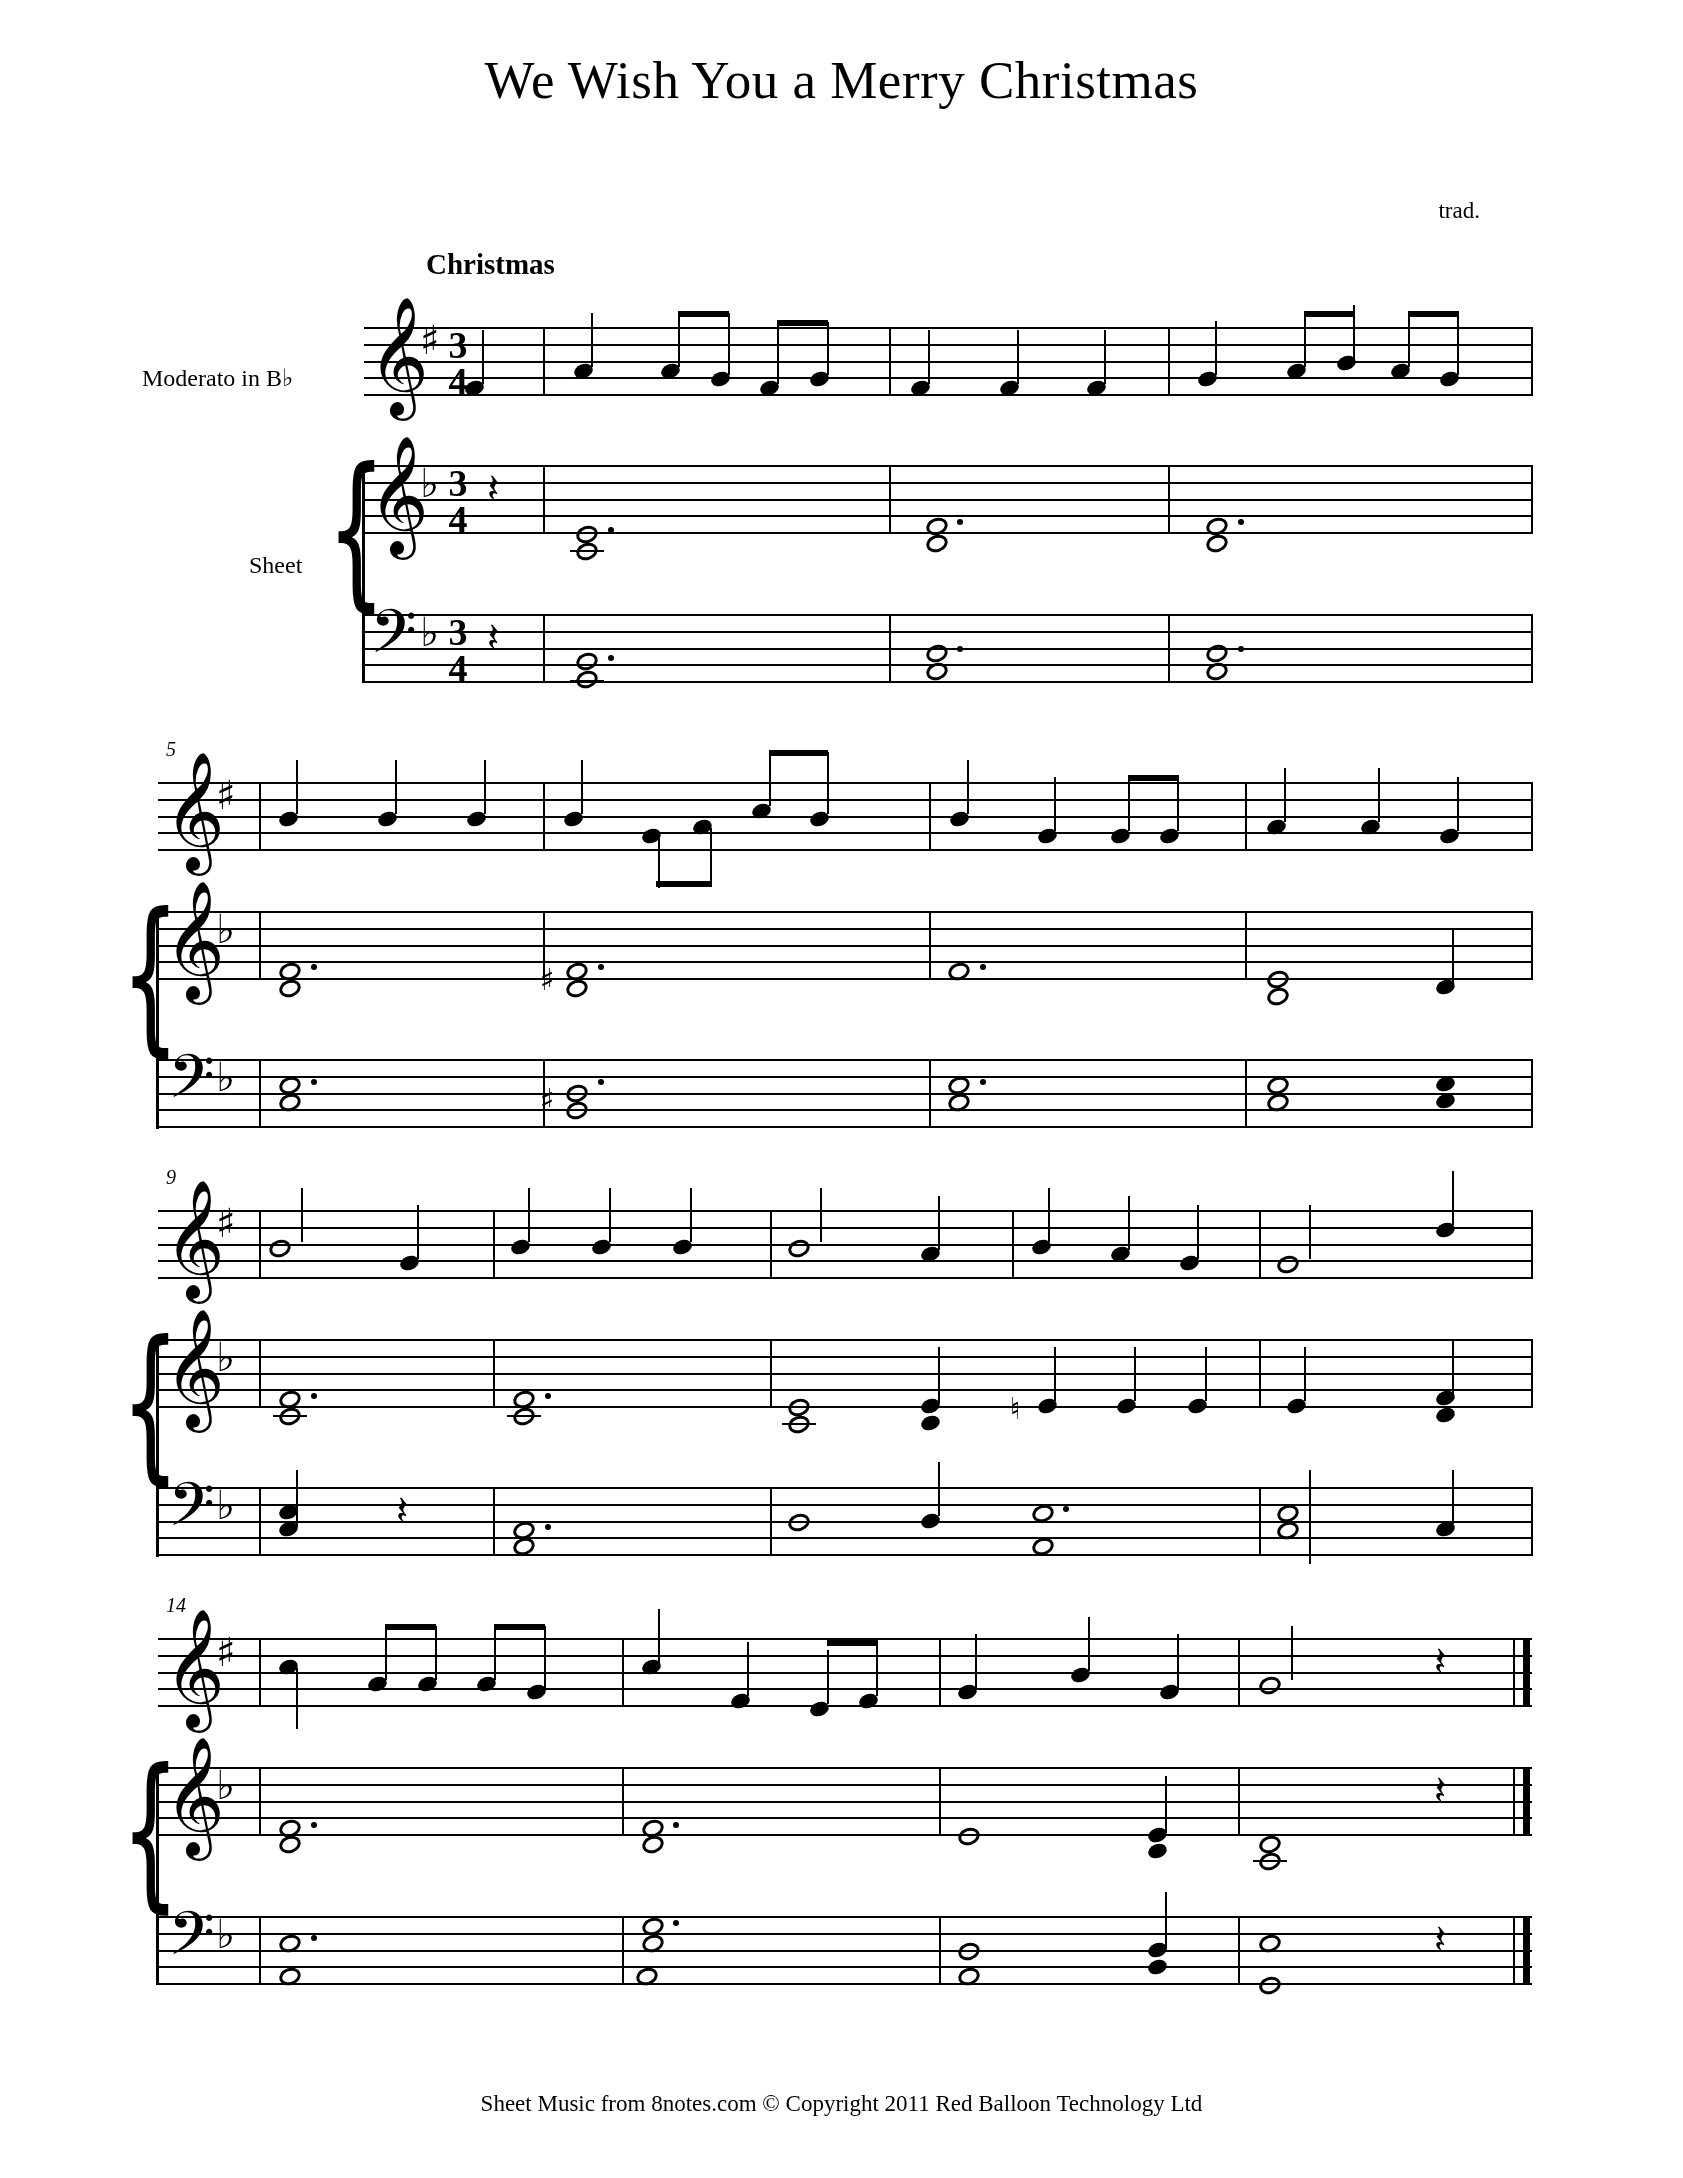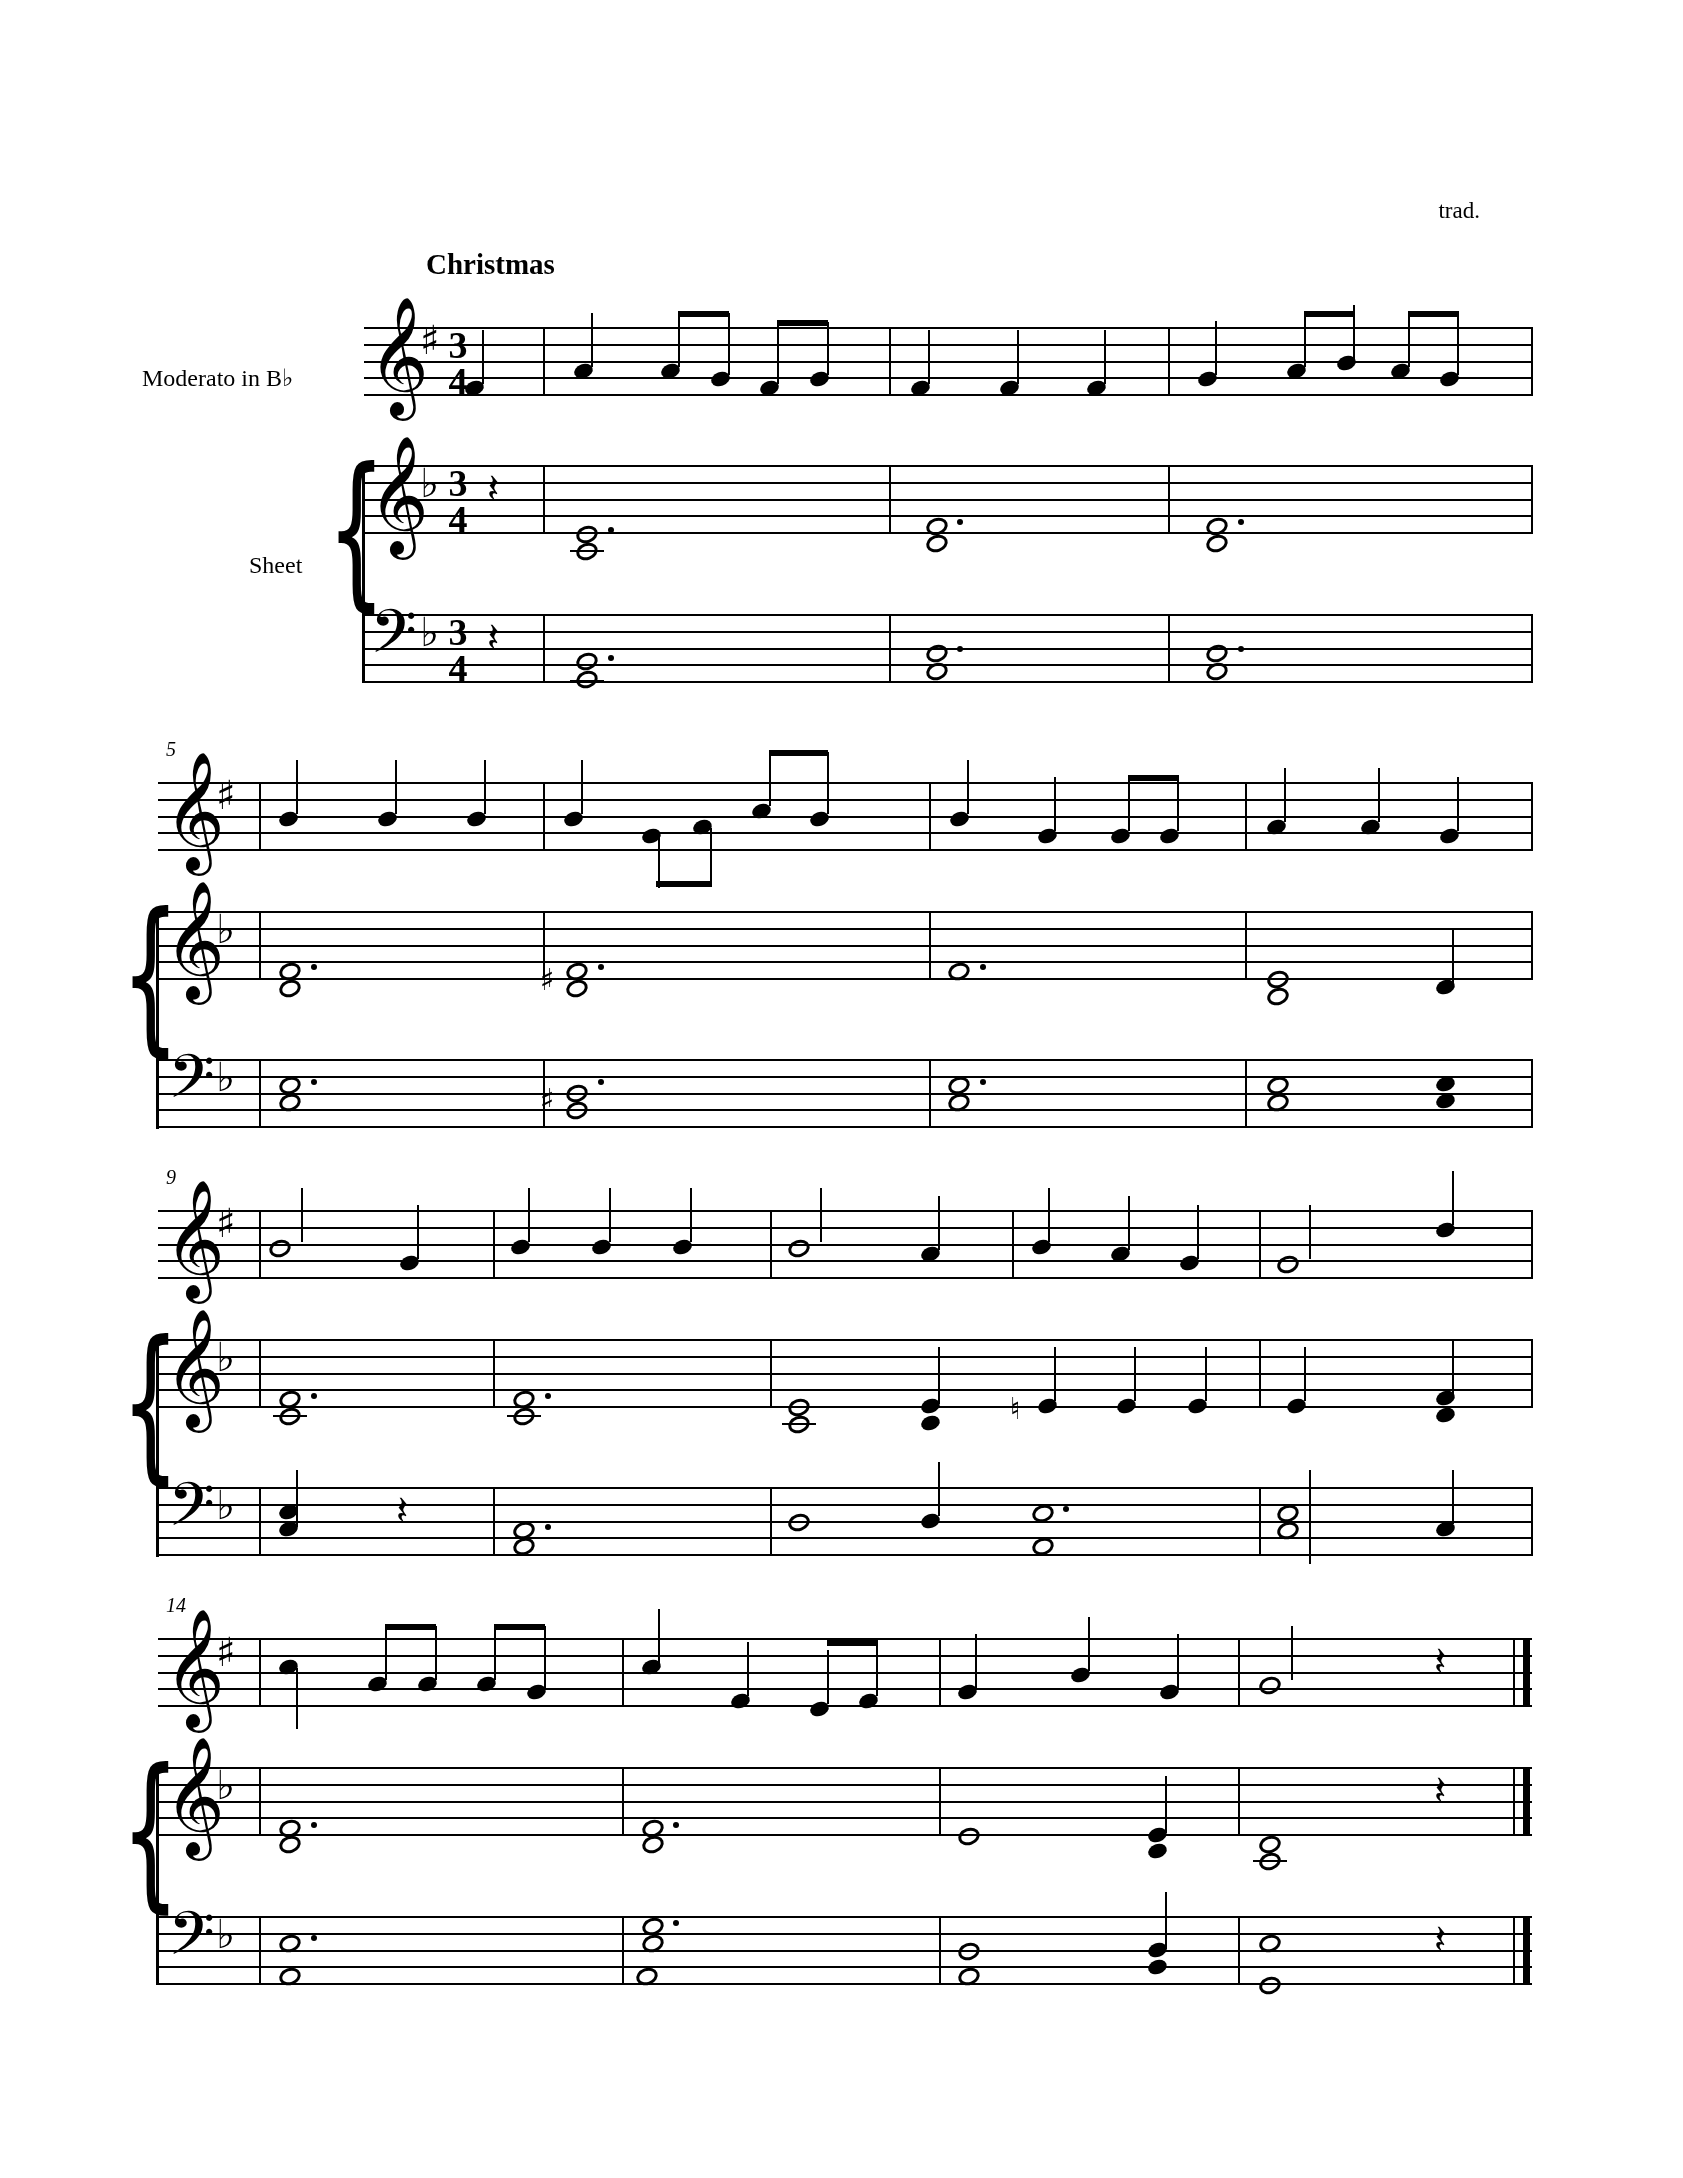--- a/index.html
+++ b/index.html
@@ -40,20 +40,21 @@
   .beam{position:absolute;height:6px;background:#000;}
   .dot{position:absolute;width:6px;height:6px;border-radius:50%;background:#000;}
   .ledger{position:absolute;height:2px;background:#000;}
   .accn{position:absolute;font-size:30px;font-family:"DejaVu Sans",sans-serif;line-height:1;}
 </style>
 </head>
 <body>
 
 <div class="page">
 
+  <div class="title">We Wish You a Merry Christmas</div>
   <div class="composer">trad.</div>
   <div class="tempo">Christmas</div>
 
   <div class="system" style="left:0;top:0;">
 
     <div class="inst-label" style="left:142px;top:364px;">Moderato in B♭</div>
     <div class="inst-label" style="left:249px;top:552px;">Sheet</div>
 
     <div class="staff" style="left:364px;top:327px;width:1168px;height:69px;">
       <div class="ln" style="top:0px;width:1168px;"></div>
@@ -540,14 +541,15 @@
     <div class="nh open" style="left:958px;top:1943px;"></div>
     <div class="nh open" style="left:958px;top:1968px;"></div>
     <div class="nh" style="left:1148px;top:1943px;"></div>
     <div class="nh" style="left:1148px;top:1960px;"></div>
     <div class="stem" style="left:1165px;top:1892px;height:57px;"></div>
     <div class="nh open" style="left:1259px;top:1935px;"></div>
     <div class="nh open" style="left:1259px;top:1977px;"></div>
     <div class="rest" style="left:1434px;top:1916px;">𝄽</div>
   </div>
 
+  <div class="footer">Sheet Music from 8notes.com © Copyright 2011 Red Balloon Technology Ltd</div>
 </div>
 
 
 </body></html>

